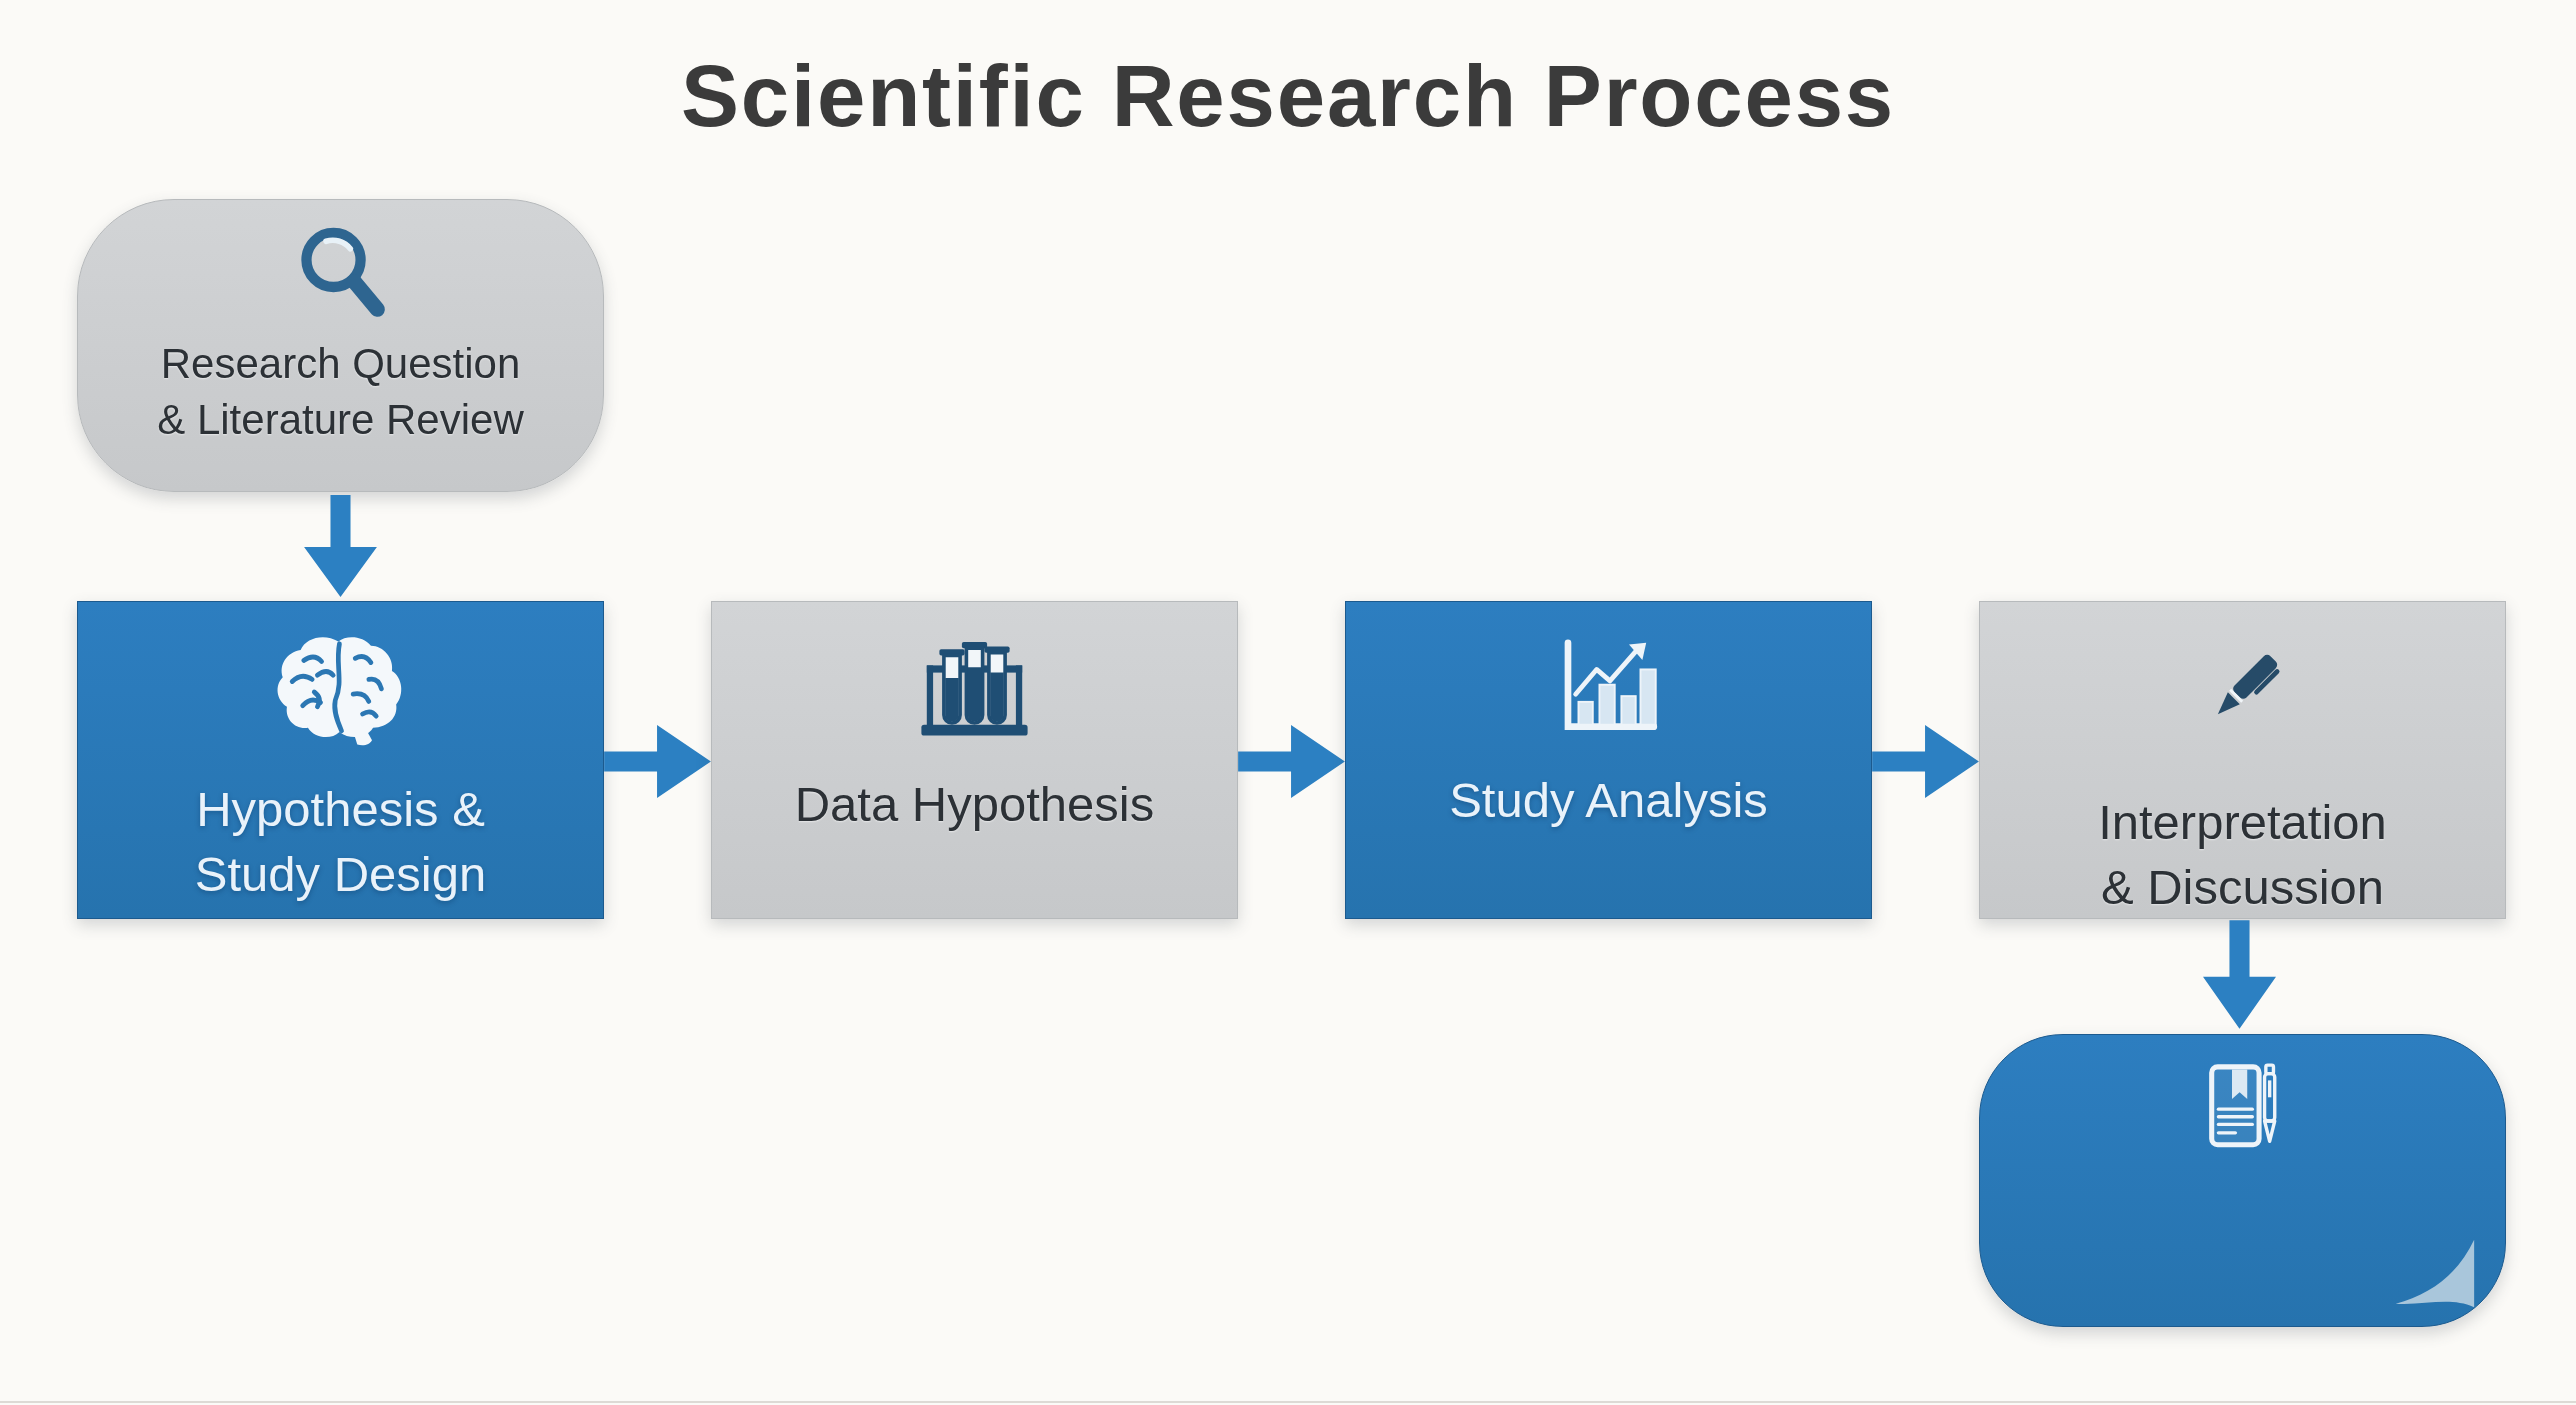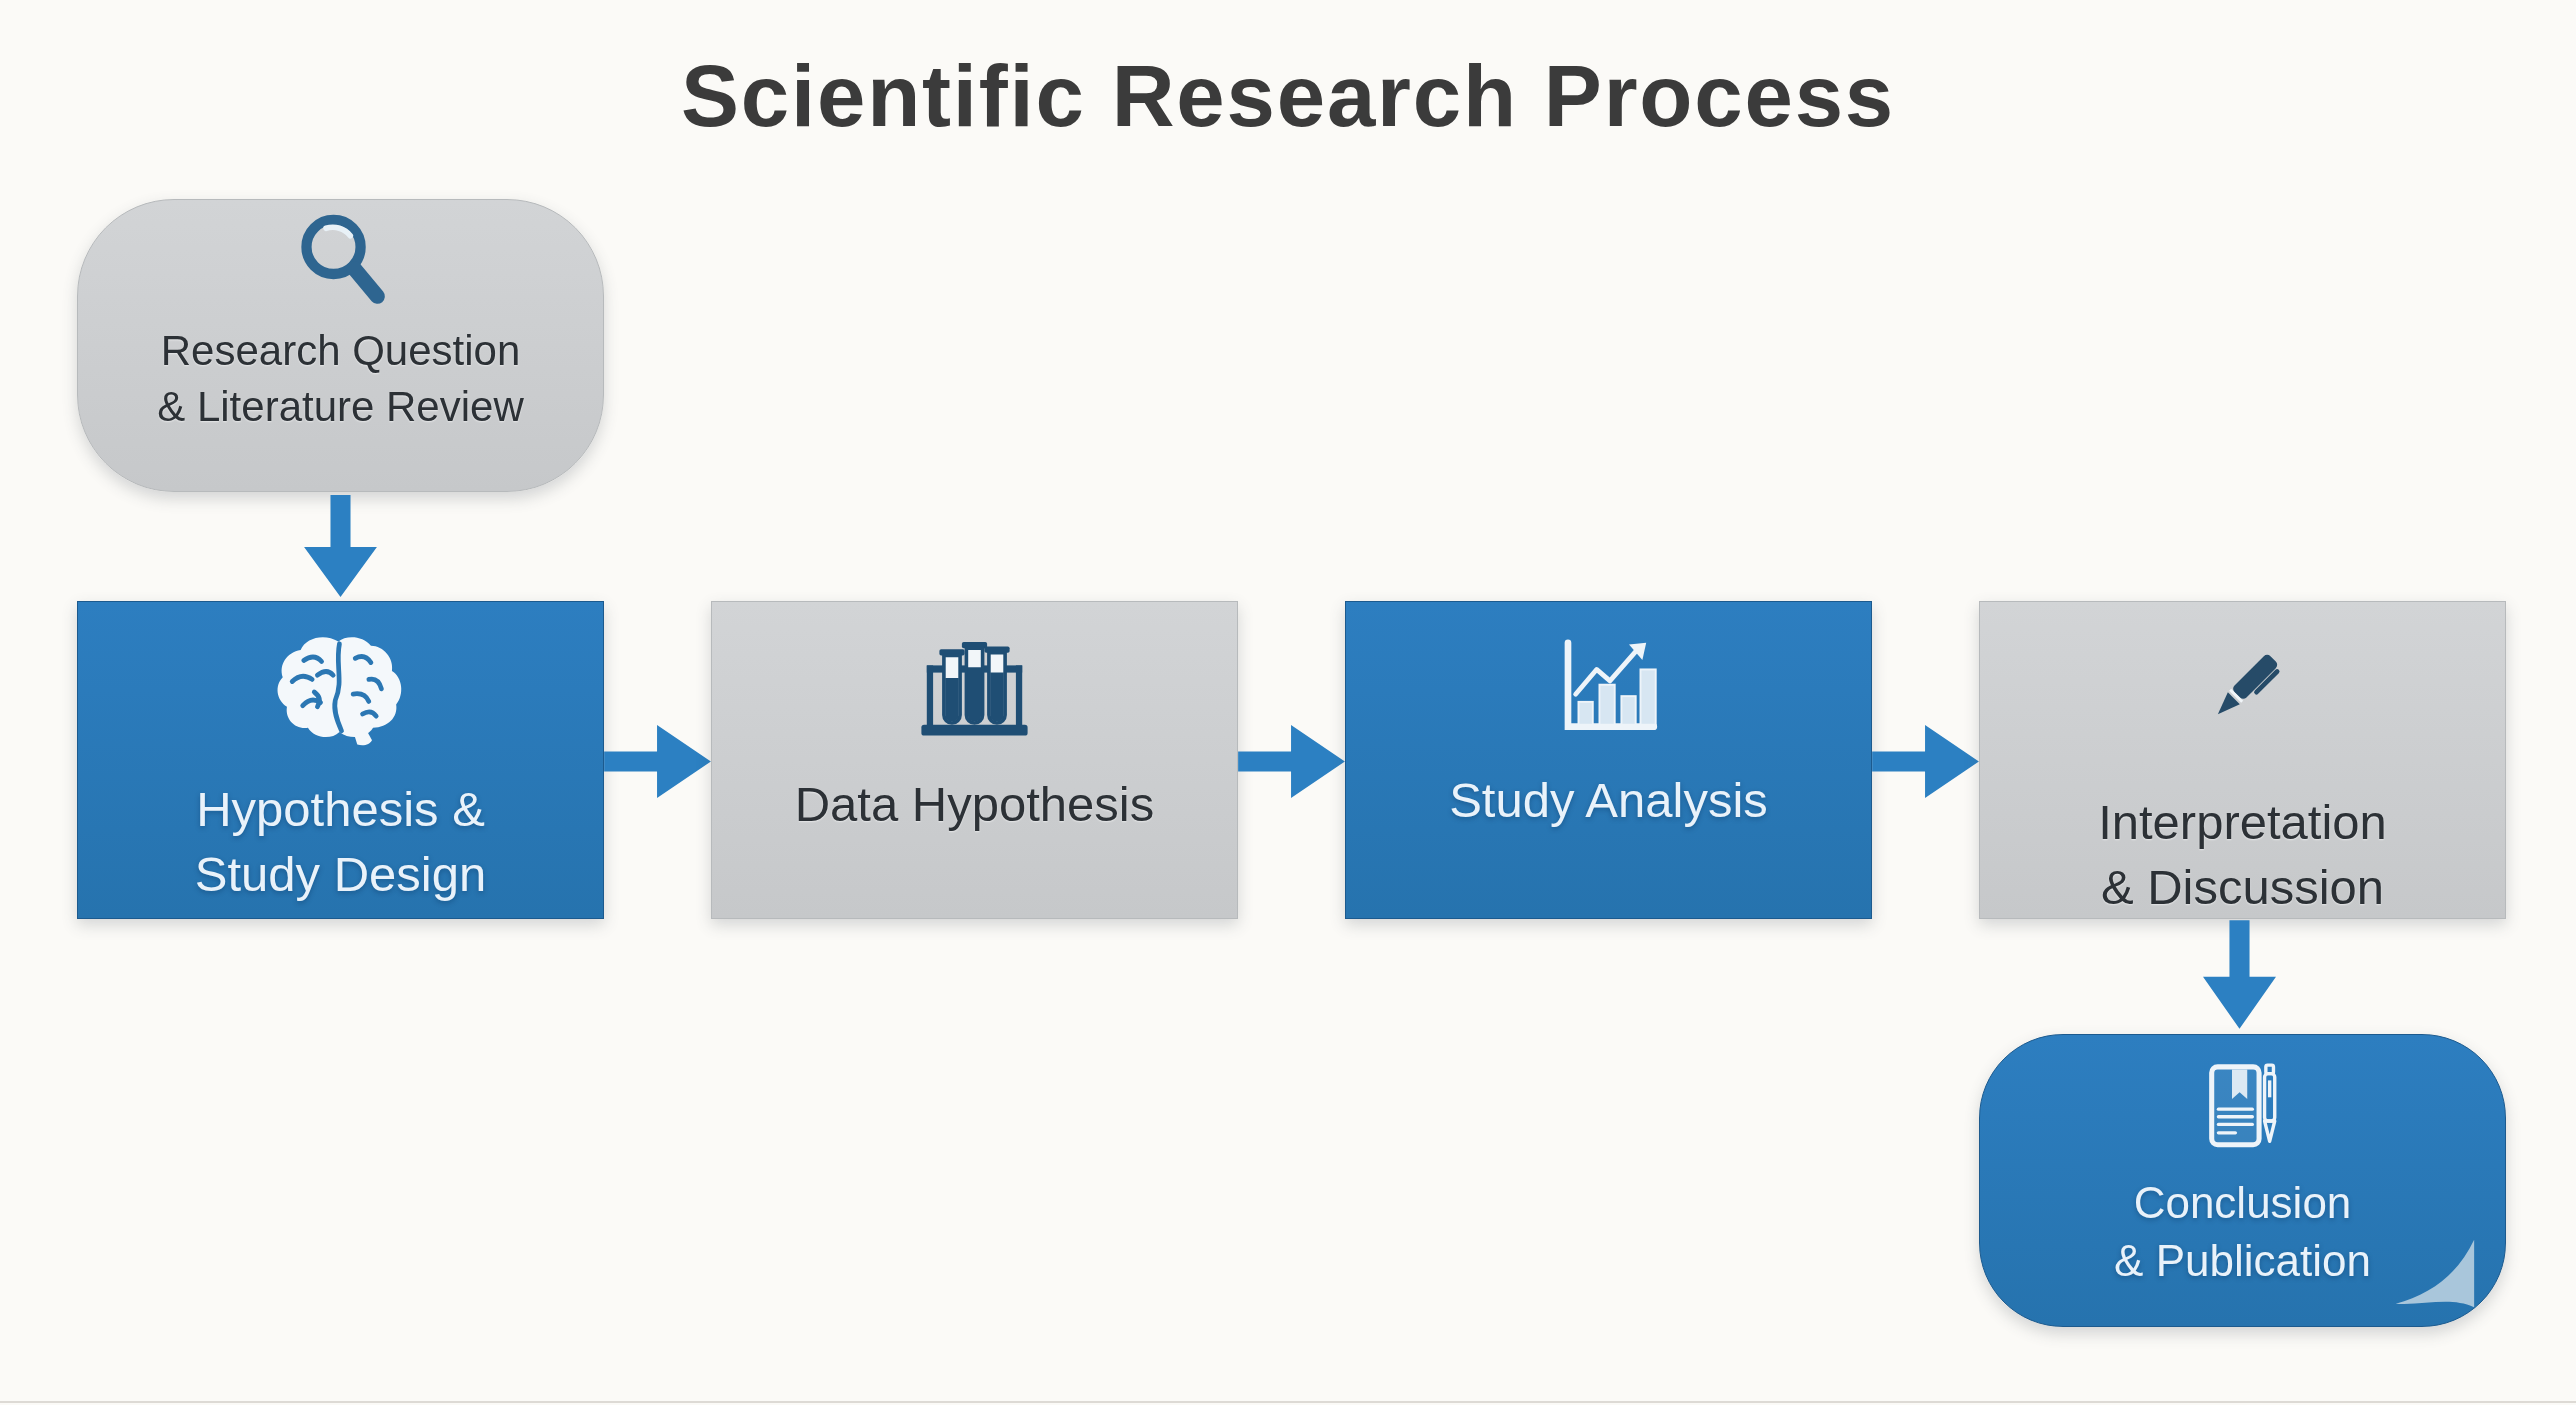--- a/index.html
+++ b/index.html
@@ -48,21 +48,21 @@
   }
   .node.blue{
     background:linear-gradient(180deg,#2d7ec0 0%,#2673ae 100%);
     border:1.8px solid #1c5a8e;
     color:var(--text-light);
   }
   .node.blue .label{text-shadow:0 1.8px 5.5px rgba(0,40,80,0.35);}
   .node.gray .label{text-shadow:0 0.9px 1.8px rgba(255,255,255,0.55);}
 
   
-  #node-research-question{left:77px;top:199px;width:527px;height:293px;border-radius:97px;padding-top:4px;}
+  #node-research-question{left:77px;top:199px;width:527px;height:293px;border-radius:97px;padding-top:17px;}
   #node-research-question .label{font-size:42px;margin-top:7.3px;}
   #node-hypothesis{left:77px;top:601px;width:527px;height:318px;padding-top:27.4px;}
   #node-data-collection{left:711px;top:601px;width:527px;height:318px;padding-top:31px;}
   #node-data-analysis{left:1345px;top:601px;width:527px;height:318px;padding-top:29px;}
   #node-interpretation{left:1979px;top:601px;width:527px;height:318px;padding-top:31px;gap:22px;}
   .rowbox-label{font-size:49px;margin-top:22px;}
   #node-conclusion{left:1979px;top:1034px;width:527px;height:293px;border-radius:84px;padding-top:20px;}
   #node-conclusion .label{font-size:44px;margin-top:9.1px;}
 
   .arrow{position:absolute;line-height:0;}
@@ -221,22 +221,20 @@
           <line x1="36" y1="92" x2="56" y2="92"></line>
         </g>
         <g fill="none" stroke="currentColor" stroke-width="4" stroke-linejoin="round">
           <rect x="92" y="12" width="9" height="10" rx="2"></rect>
           <rect x="90.5" y="22" width="12" height="56" rx="4"></rect>
           <polygon points="90.5,78 102.5,78 96.5,102"></polygon>
           <line x1="96.5" y1="30" x2="96.5" y2="50"></line>
         </g>
       </svg>
     </span>
-    <div class="label">Conclusion
-&amp; Publication</div>
     <span class="page-curl">
       <svg width="84" height="73" viewBox="0 0 92 80">
         <path d="M90 2 C72 40 42 62 4 72 C36 74 64 64 90 76 Z" fill="#a9c6db"></path>
       </svg>
     </span>
   </div>
 
   <div class="bottom-edge-line"></div>
 
 </div>

